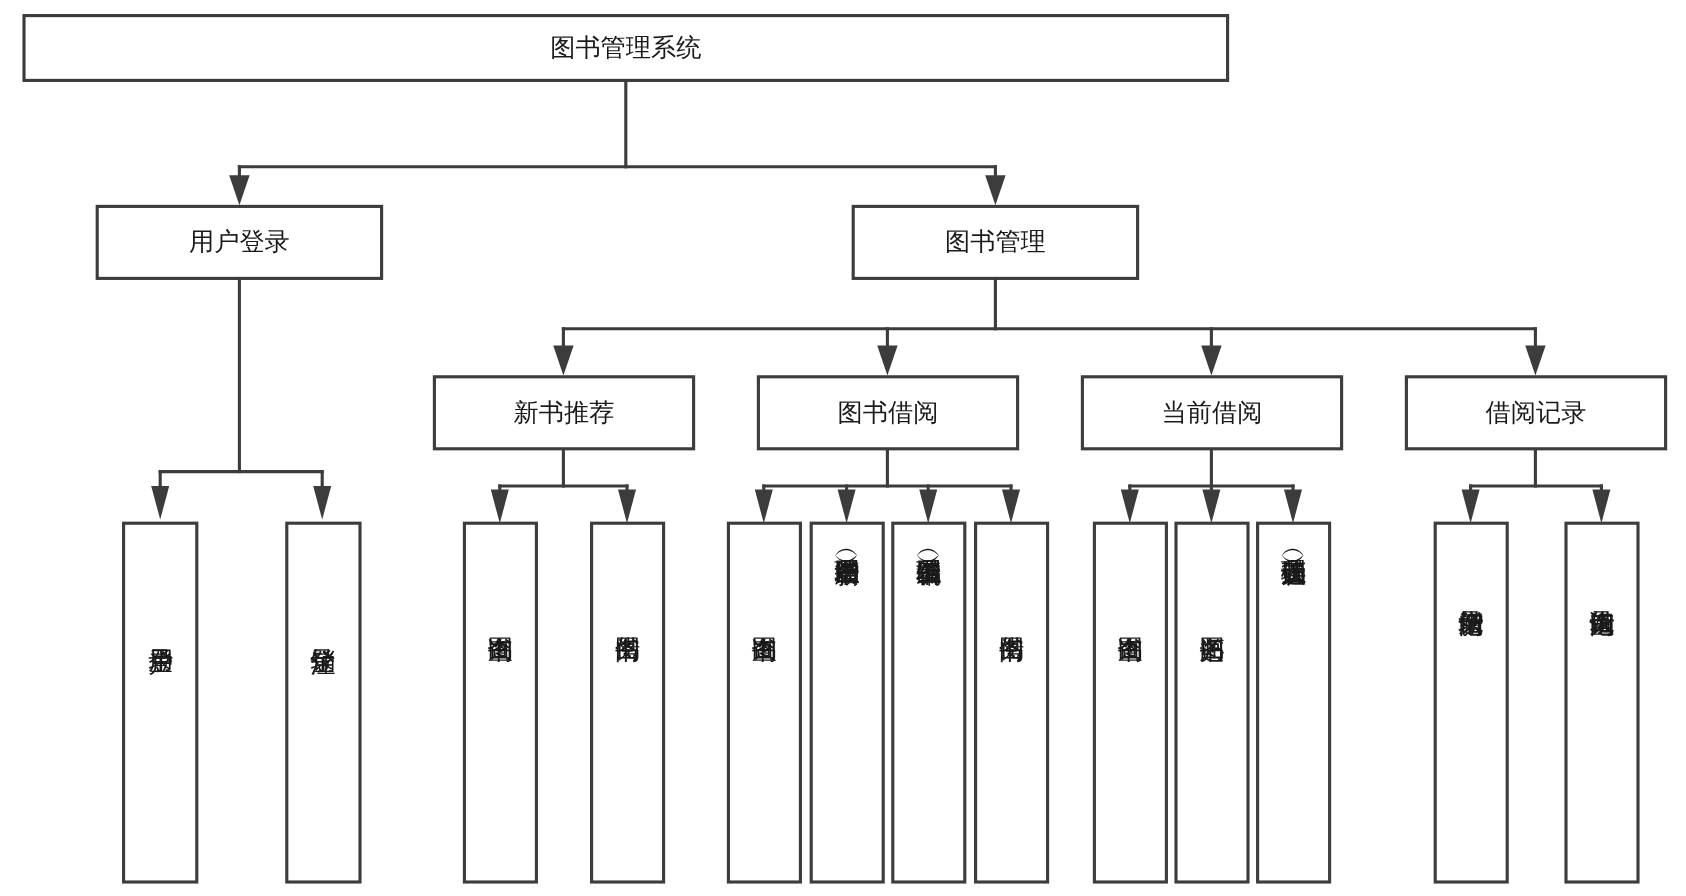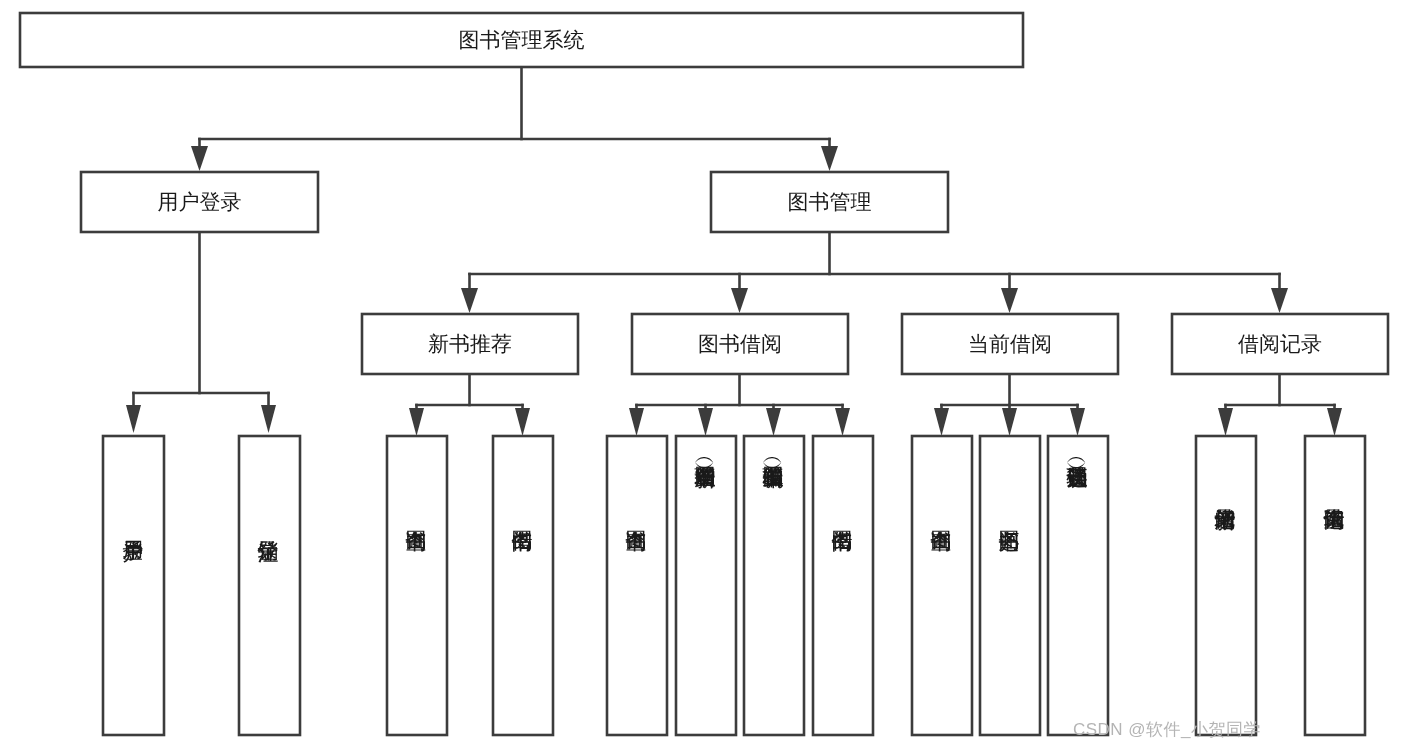--- a/index.html
+++ b/index.html
@@ -220,14 +220,13 @@
       <rect class="node-box" x="1196" y="436" width="60" height="299"></rect>
       <text class="node-label-vertical" x="1225.5" y="492" writing-mode="tb" glyph-orientation-vertical="0">新增借阅记录</text>
     </g>
     <g>
       <rect class="node-box" x="1305" y="436" width="60" height="299"></rect>
       <text class="node-label-vertical" x="1334.5" y="492" writing-mode="tb" glyph-orientation-vertical="0">查询借阅记录</text>
     </g>
 
   </svg>
 
-  <div class="watermark">CSDN @软件_小贺同学</div>
 </div>
 
 </body></html>

